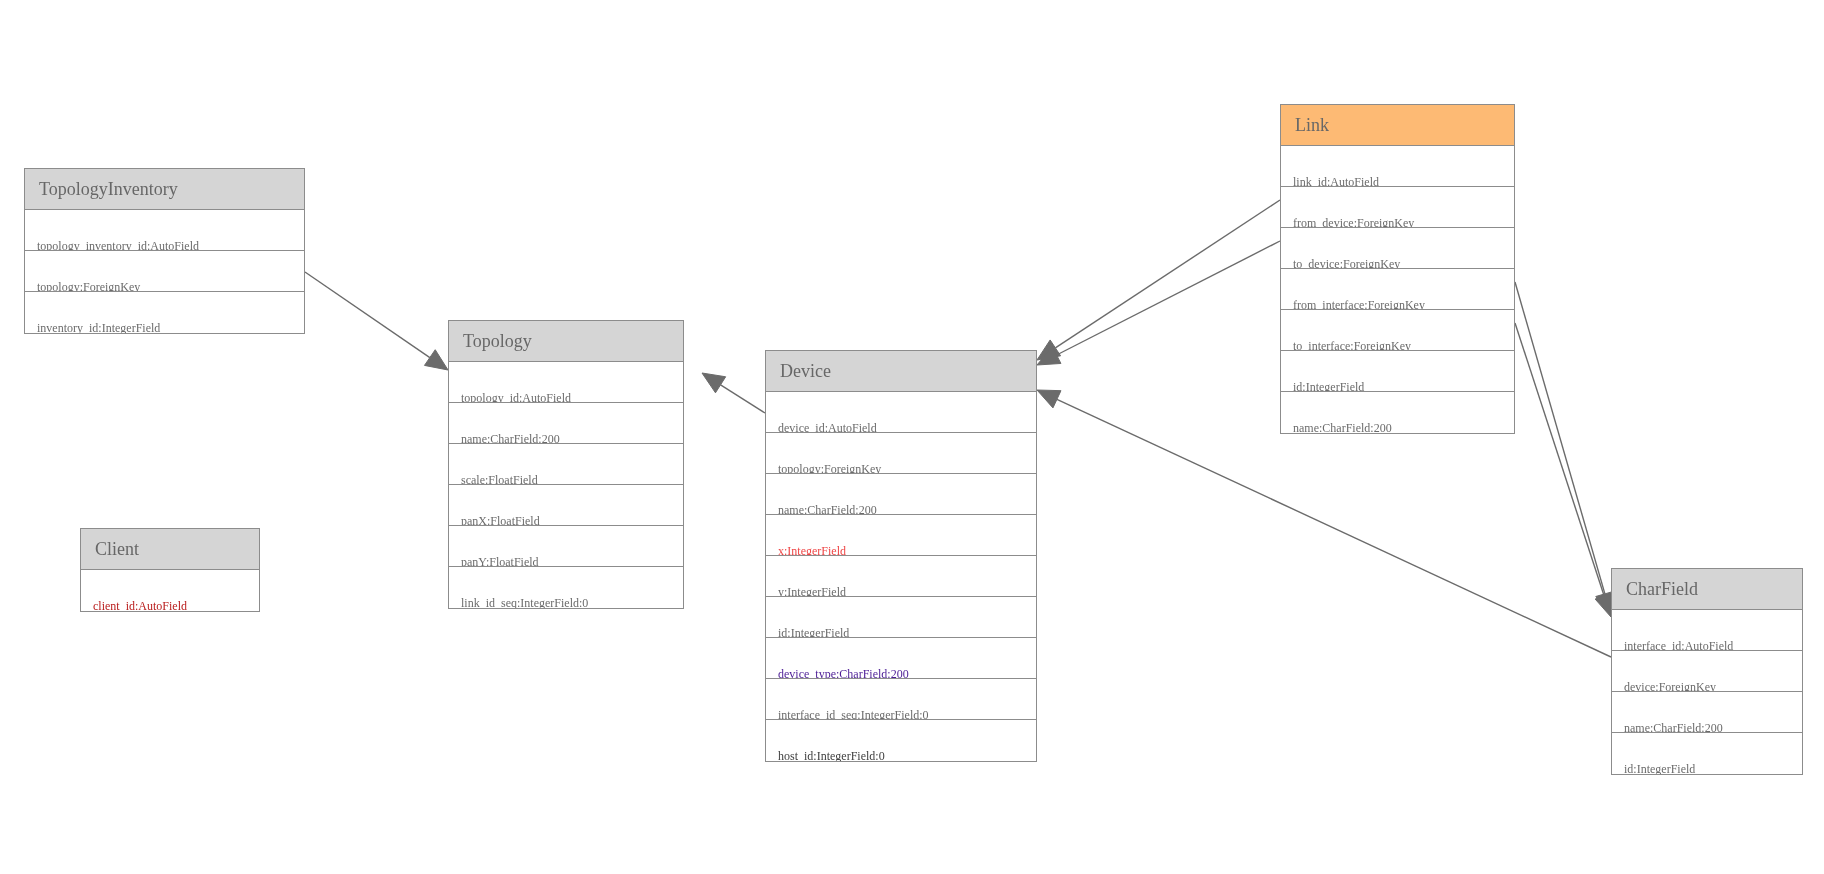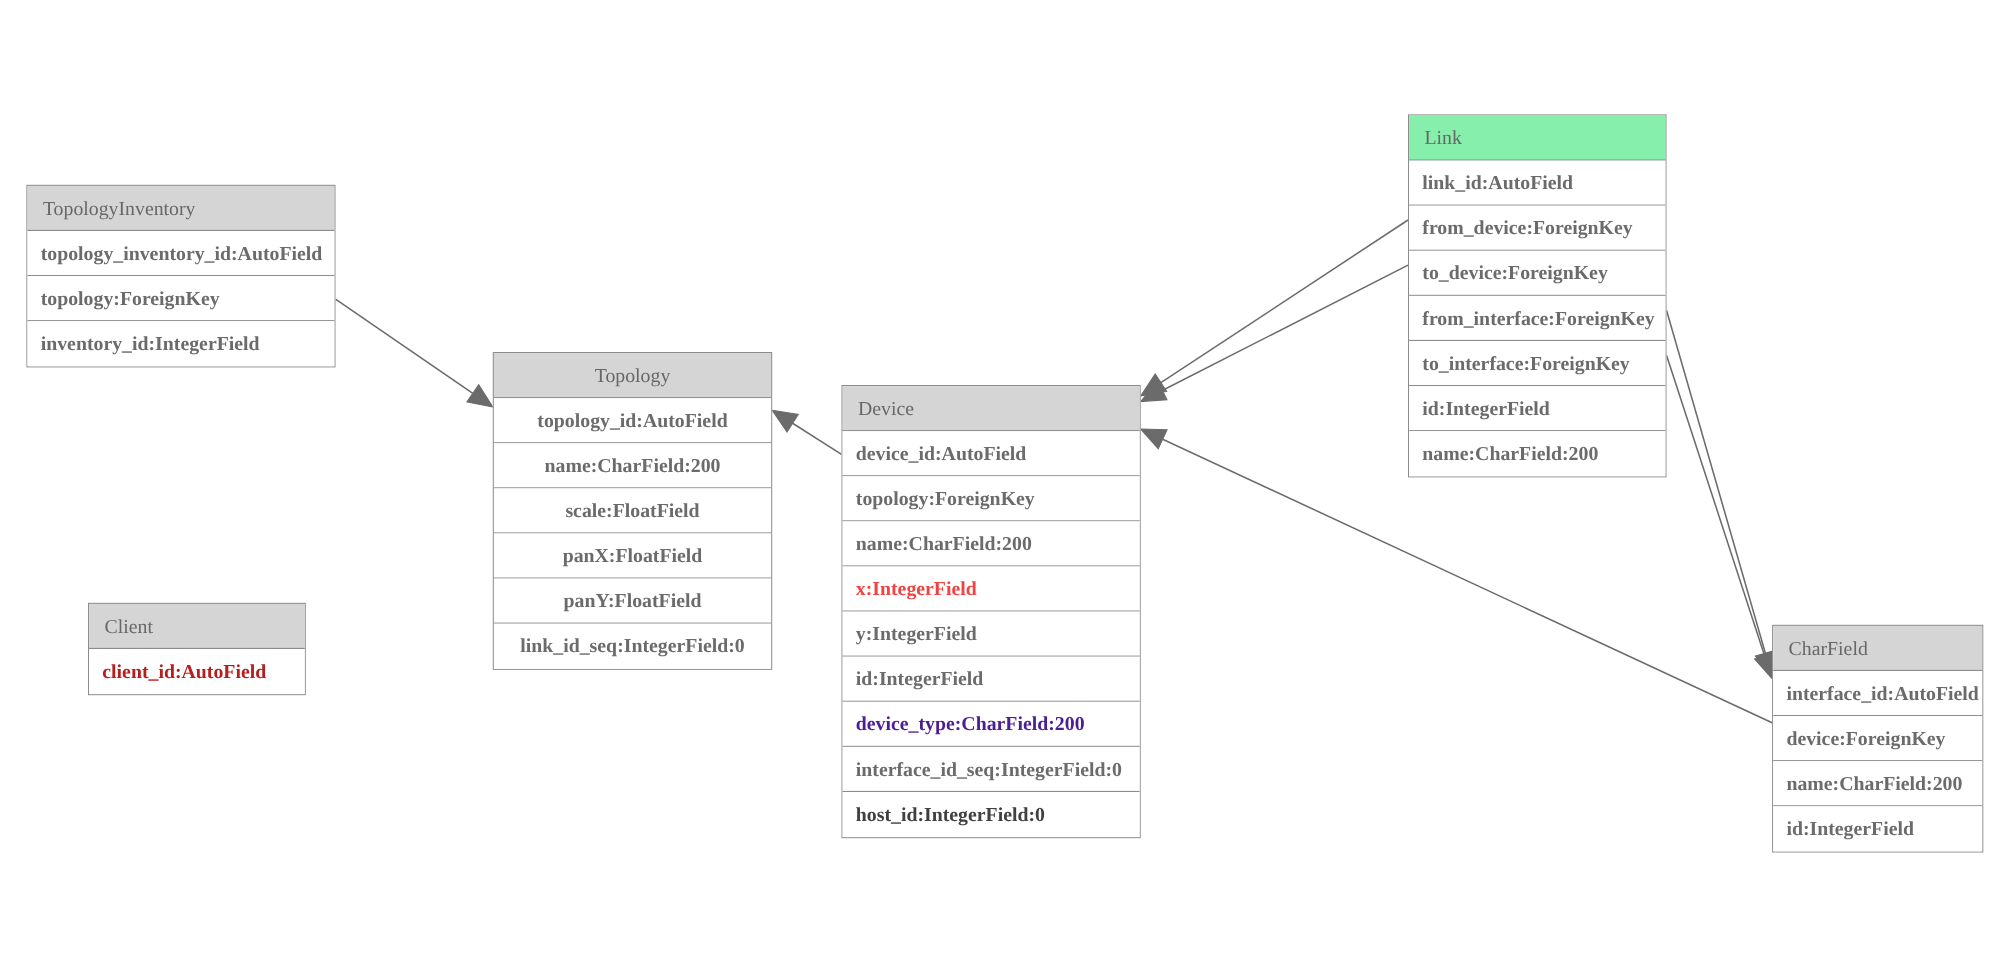--- a/index.html
+++ b/index.html
@@ -43,28 +43,27 @@
     white-space: nowrap;
     overflow: hidden;
   }
   .entity-rows {
     display: block;
   }
   .entity-row {
     box-sizing: border-box;
     border-bottom: 1px solid #8c8c8c;
     color: #6b6b6b;
-    font-size: 18px;
+    font-size: 12px;
     line-height: 40px;
     height: 41px;
-    padding: 0 12px;
+    padding: 16px 12px;
     white-space: nowrap;
     overflow: hidden;
     background: #ffffff;
-    font-weight: bold;
   }
   .entity-row:last-child {
     border-bottom: none;
   }
 </style>
 </head>
 <body>
 
 <div id="canvas">
 
@@ -101,53 +100,53 @@
 
   <div id="entity-layer">
       <div class="entity" style="left: 24px; top: 168px; width: 281px; border-color: rgb(140, 140, 140);">
         <div class="entity-header" style="background: rgb(213, 213, 213); border-bottom-color: rgb(140, 140, 140);">TopologyInventory</div>
         <div class="entity-rows">
           <div class="entity-row" style="border-bottom-color: rgb(140, 140, 140); color: rgb(107, 107, 107);">topology_inventory_id:AutoField</div>
           <div class="entity-row" style="border-bottom-color: rgb(140, 140, 140); color: rgb(107, 107, 107);">topology:ForeignKey</div>
           <div class="entity-row" style="border-bottom-color: rgb(140, 140, 140); color: rgb(107, 107, 107);">inventory_id:IntegerField</div>
         </div>
       </div>
-      <div class="entity" style="left: 448px; top: 320px; width: 254px; border-color: rgb(140, 140, 140); text-align: center;">
+      <div class="entity" style="left: 448px; top: 320px; width: 236px; border-color: rgb(140, 140, 140);">
         <div class="entity-header" style="background: rgb(213, 213, 213); border-bottom-color: rgb(140, 140, 140);">Topology</div>
         <div class="entity-rows">
           <div class="entity-row" style="border-bottom-color: rgb(140, 140, 140); color: rgb(107, 107, 107);">topology_id:AutoField</div>
           <div class="entity-row" style="border-bottom-color: rgb(140, 140, 140); color: rgb(107, 107, 107);">name:CharField:200</div>
           <div class="entity-row" style="border-bottom-color: rgb(140, 140, 140); color: rgb(107, 107, 107);">scale:FloatField</div>
           <div class="entity-row" style="border-bottom-color: rgb(140, 140, 140); color: rgb(107, 107, 107);">panX:FloatField</div>
           <div class="entity-row" style="border-bottom-color: rgb(140, 140, 140); color: rgb(107, 107, 107);">panY:FloatField</div>
           <div class="entity-row" style="border-bottom-color: rgb(140, 140, 140); color: rgb(107, 107, 107);">link_id_seq:IntegerField:0</div>
         </div>
       </div>
-      <div class="entity" style="left: 80px; top: 548px; width: 198px; border-color: rgb(140, 140, 140);">
+      <div class="entity" style="left: 80px; top: 528px; width: 180px; border-color: rgb(140, 140, 140);">
         <div class="entity-header" style="background: rgb(213, 213, 213); border-bottom-color: rgb(140, 140, 140);">Client</div>
         <div class="entity-rows">
           <div class="entity-row" style="border-bottom-color: rgb(140, 140, 140); color: #b91c1c;">client_id:AutoField</div>
         </div>
       </div>
       <div class="entity" style="left: 765px; top: 316px; width: 272px; border-color: rgb(140, 140, 140); margin-top: 34px;">
         <div class="entity-header" style="background: rgb(213, 213, 213); border-bottom-color: rgb(140, 140, 140);">Device</div>
         <div class="entity-rows">
           <div class="entity-row" style="border-bottom-color: rgb(140, 140, 140); color: rgb(107, 107, 107);">device_id:AutoField</div>
           <div class="entity-row" style="border-bottom-color: rgb(140, 140, 140); color: rgb(107, 107, 107);">topology:ForeignKey</div>
           <div class="entity-row" style="border-bottom-color: rgb(140, 140, 140); color: rgb(107, 107, 107);">name:CharField:200</div>
           <div class="entity-row" style="border-bottom-color: rgb(140, 140, 140); color: #ef4444;">x:IntegerField</div>
           <div class="entity-row" style="border-bottom-color: rgb(140, 140, 140); color: rgb(107, 107, 107);">y:IntegerField</div>
           <div class="entity-row" style="border-bottom-color: rgb(140, 140, 140); color: rgb(107, 107, 107);">id:IntegerField</div>
           <div class="entity-row" style="border-bottom-color: rgb(140, 140, 140); color: #4c1d95;">device_type:CharField:200</div>
           <div class="entity-row" style="border-bottom-color: rgb(140, 140, 140); color: rgb(107, 107, 107);">interface_id_seq:IntegerField:0</div>
           <div class="entity-row" style="border-bottom-color: rgb(140, 140, 140); color: #404040;">host_id:IntegerField:0</div>
         </div>
       </div>
       <div class="entity" style="left: 1280px; top: 104px; width: 235px; border-color: rgb(140, 140, 140);">
-        <div class="entity-header" style="background: #86efac; border-bottom-color: rgb(140, 140, 140);">Link</div>
+        <div class="entity-header" style="background: #fdba74; border-bottom-color: rgb(140, 140, 140);">Link</div>
         <div class="entity-rows">
           <div class="entity-row" style="border-bottom-color: rgb(140, 140, 140); color: rgb(107, 107, 107);">link_id:AutoField</div>
           <div class="entity-row" style="border-bottom-color: rgb(140, 140, 140); color: rgb(107, 107, 107);">from_device:ForeignKey</div>
           <div class="entity-row" style="border-bottom-color: rgb(140, 140, 140); color: rgb(107, 107, 107);">to_device:ForeignKey</div>
           <div class="entity-row" style="border-bottom-color: rgb(140, 140, 140); color: rgb(107, 107, 107);">from_interface:ForeignKey</div>
           <div class="entity-row" style="border-bottom-color: rgb(140, 140, 140); color: rgb(107, 107, 107);">to_interface:ForeignKey</div>
           <div class="entity-row" style="border-bottom-color: rgb(140, 140, 140); color: rgb(107, 107, 107);">id:IntegerField</div>
           <div class="entity-row" style="border-bottom-color: rgb(140, 140, 140); color: rgb(107, 107, 107);">name:CharField:200</div>
         </div>
       </div>

